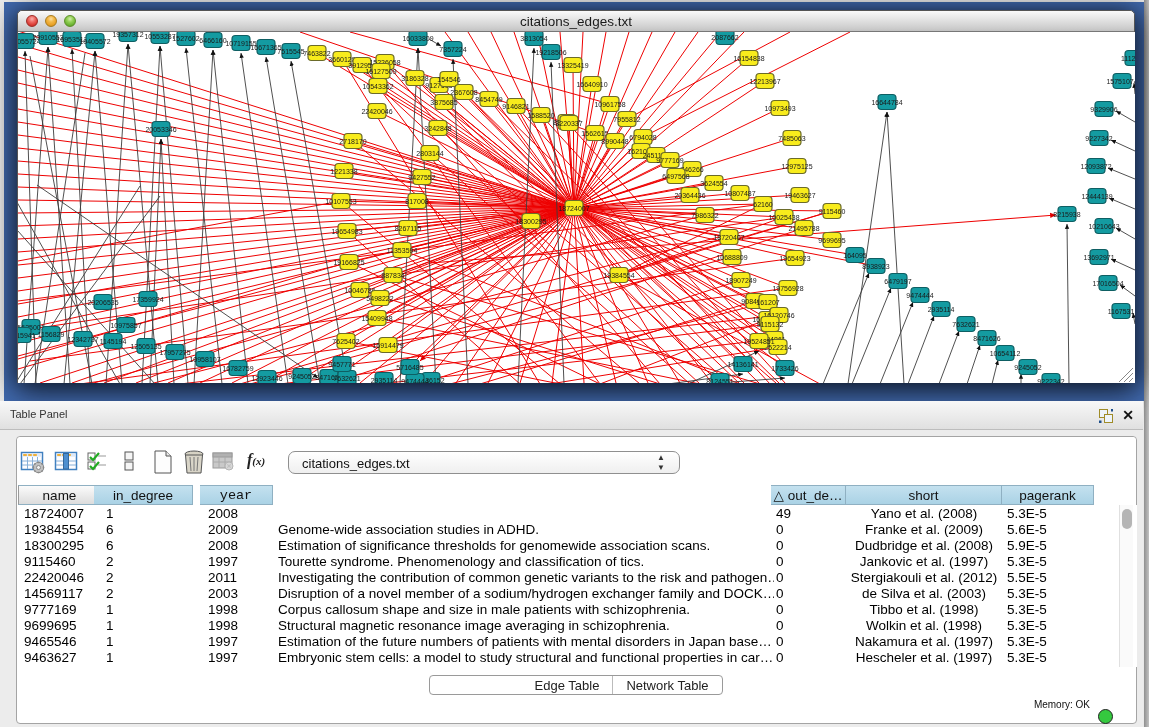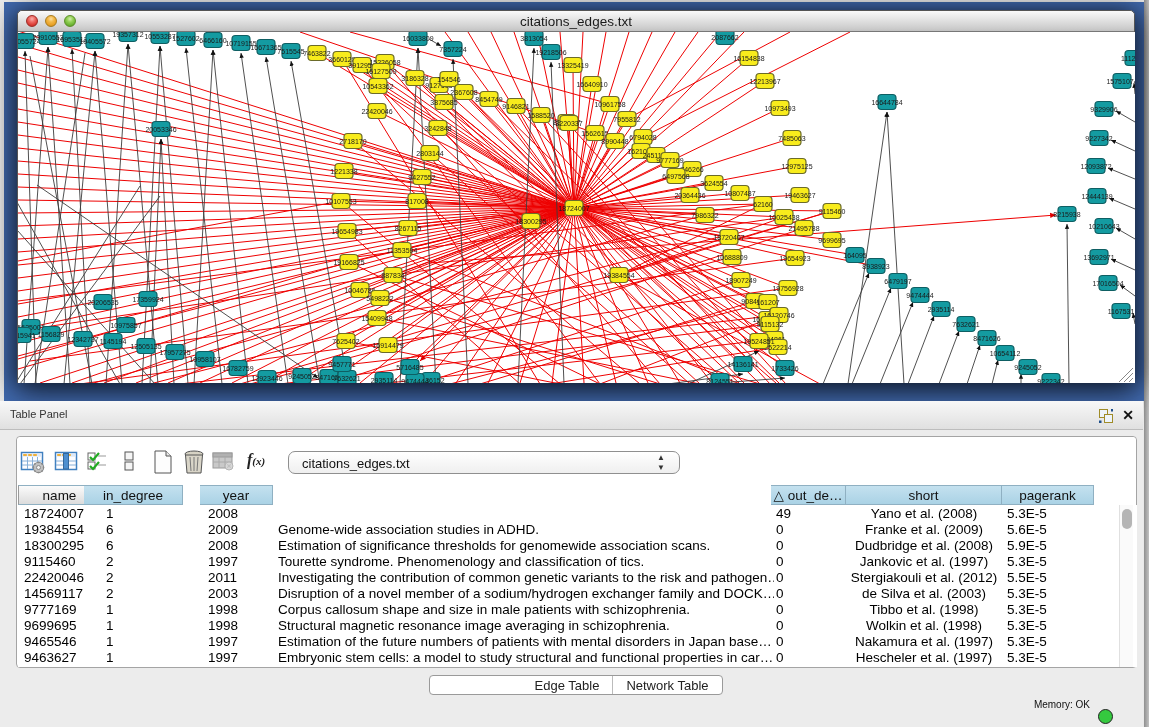--- a/index.html
+++ b/index.html
@@ -18,34 +18,34 @@
 #tlr { left:8px; background:radial-gradient(circle at 50% 30%, #f9b2ae 0%, #ee6b65 35%, #d93b34 70%, #b32b25 100%); border:0.5px solid #9e2b26;}
 #tlo { left:27px; background:radial-gradient(circle at 50% 30%, #fbe0a2 0%, #f3b848 35%, #e8a025 70%, #c07e17 100%); border:0.5px solid #a77b1e;}
 #tlg { left:46px; background:radial-gradient(circle at 50% 30%, #d2edaf 0%, #95d158 35%, #6cb434 70%, #52901f 100%); border:0.5px solid #5d8e2a;}
 #canvas { position:absolute; left:0; top:21px; width:1117px; height:351px; background:#fff; overflow:hidden; }
 #tpanel { position:absolute; left:0px; top:401px; width:1143px; height:326px; background:#ececec; }
 #tphead { position:absolute; left:0; top:0; width:100%; height:29px;
   background:linear-gradient(#f8f8f8,#e0e0e0); border-bottom:1px solid #bdbdbd; }
 #tphead span { position:absolute; left:10px; top:7px; font-size:11px; color:#333; }
 #floatico { position:absolute; right:30px; top:8px; width:14px; height:14px; }
 #closex { position:absolute; right:9px; top:6px; font-size:14px; color:#111; font-weight:bold; }
-#tbox { position:absolute; left:16px; top:35px; width:1121px; height:232px; background:#fff;
+#tbox { position:absolute; left:16px; top:35px; width:1121px; height:288px; background:#fff;
   border:1px solid #a4a4a4; border-radius:4px; }
 #toolbar { position:absolute; left:0; top:0; width:100%; height:48px; background:#fff; border-radius:4px 4px 0 0; }
 #combo { position:absolute; left:271px; top:14px; width:392px; height:23px; border:1px solid #8f8f8f;
   border-radius:7px; background:linear-gradient(#ffffff,#efefef); font-size:13px; color:#111; }
 #combo .ct { position:absolute; left:13px; top:4px; }
 #combo .arr { position:absolute; right:14px; top:1px; font-size:8px; color:#333; line-height:10px; text-align:center;}
 #thead { position:absolute; left:1px; top:48px; height:20px; width:1076px; }
 .hc { position:absolute; top:0; height:20px; background:linear-gradient(#c4e1ef,#aad2e5);
   border-right:1px solid #8fb0c2; border-top:1px solid #8fb0c2; border-bottom:1px solid #8fb0c2;
   font-size:13.5px; color:#111; text-align:center; line-height:19px; }
 #hc0 { left:0px; width:83px; background:linear-gradient(#fbfbfb,#dcdcdc); border-left:1px solid #9a9a9a;}
-#hc1 { left:66px; width:99px; }
-#hc2 { left:182px; width:73px; }
+#hc1 { left:76px; width:99px; }
+#hc2 { left:182px; width:73px;font-family:Liberation Mono, monospace; }
 #hc3 { left:255px; width:498px; }
 #hc4 { left:753px; width:75px; }
 #hc5 { left:828px; width:156px; }
 #hc6 { left:984px; width:92px; }
 #tbody { position:absolute; left:1px; top:68px; width:1119px; height:162px; background:#fff; overflow:hidden; }
 .trow { position:absolute; left:0; width:100%; height:16px; font-size:13.5px; color:#000; }
 .trow span { position:absolute; top:1px; white-space:nowrap; }
 .c0 { left:6px; } .c1 { left:88px; } .c2 { left:190px; } .c3 { left:260px; width:496px; overflow:hidden; }
 .c4 { left:758px; } .c5 { left:828px; width:156px; text-align:center; } .c6 { left:989px; }
 #vsb { position:absolute; left:1101px; top:0px; width:14px; height:162px; background:#fafafa; border-left:1px solid #e0e0e0;}

